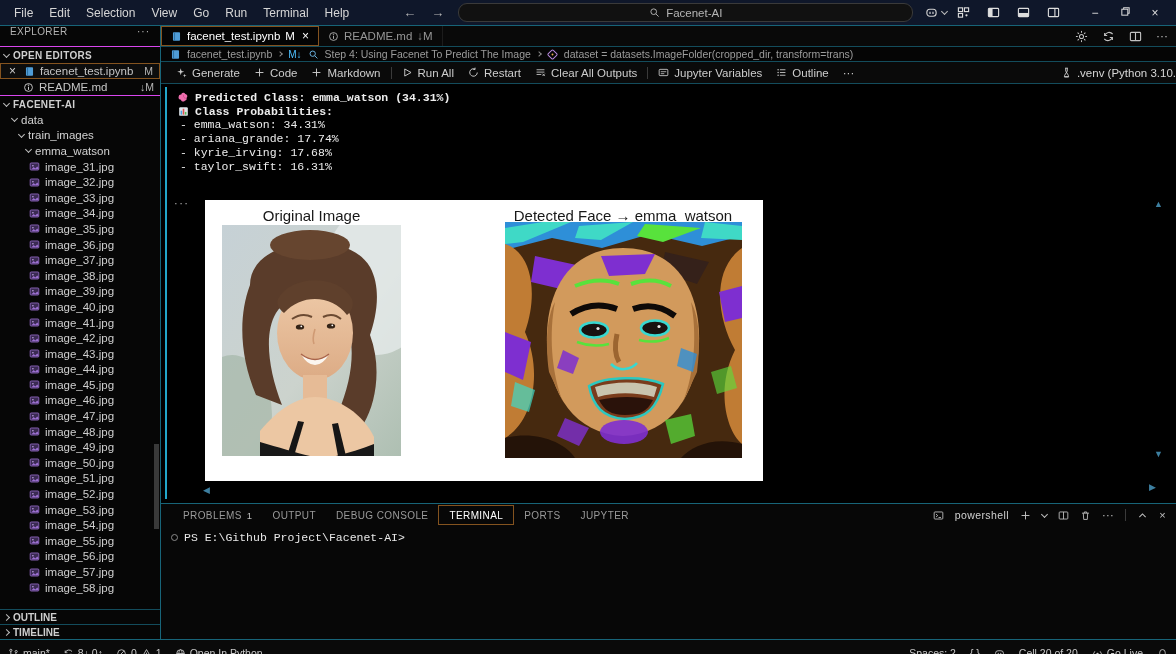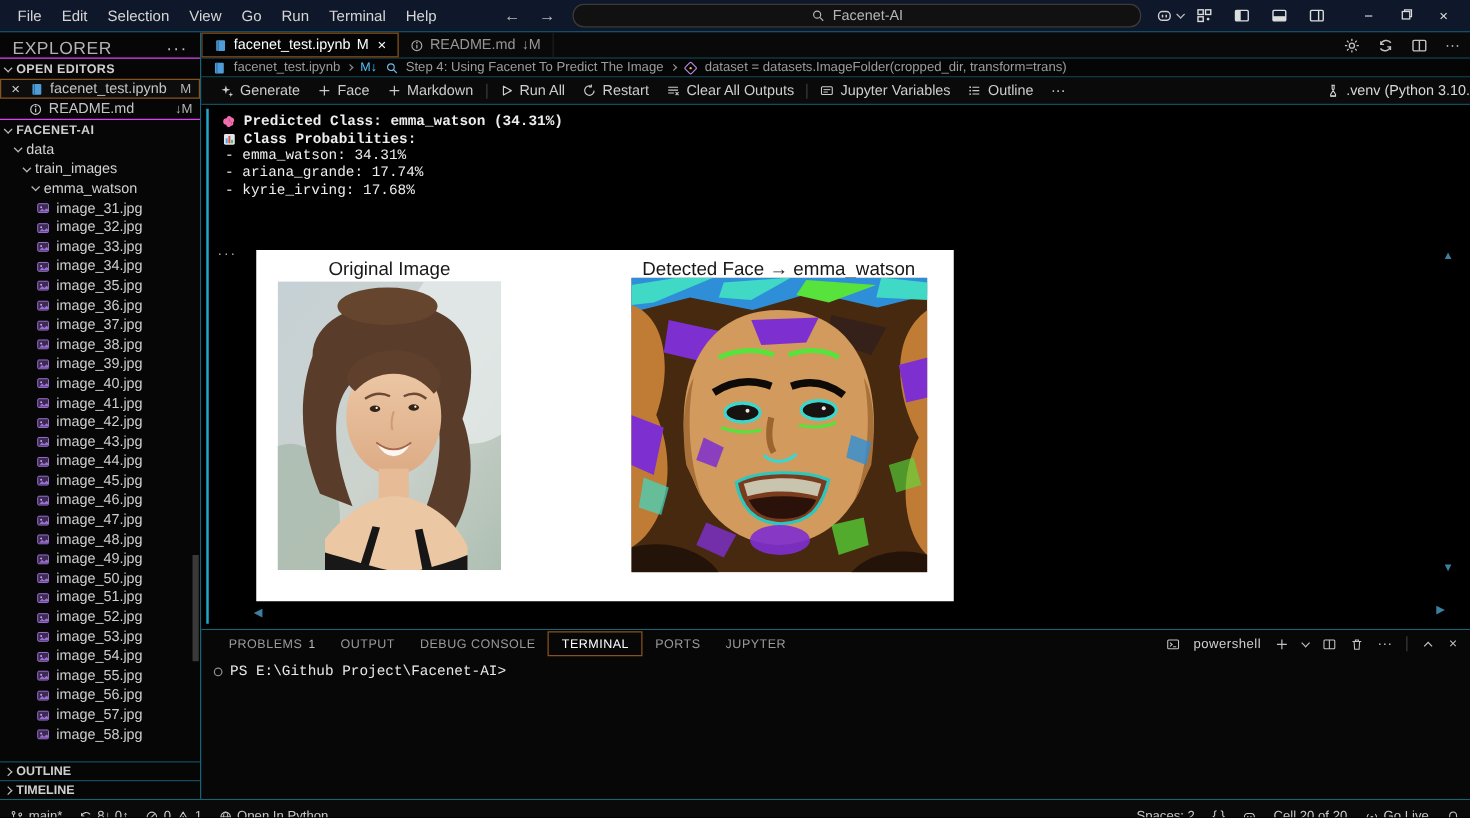--- a/index.html
+++ b/index.html
@@ -29,22 +29,22 @@
   .layout-icons { margin-left:auto; display:flex; gap:17px; margin-right:20px; color:#ddd; }
   .win-btns { display:flex; gap:0; }
   .win-btn { width:30px; text-align:center; color:#ddd; font-size:12px; }
 
   
   .body-row { display:flex; height:613px; }
 
   
   .sidebar { width:161px; background:#060606; border-right:1px solid #176478;
     display:flex; flex-direction:column; font-size:11.5px; color:#c5c5c5; position:relative; }
-  .explorer-head { height:20px; display:flex; align-items:flex-end; padding:0 10px;
-    color:#b3b3b3; font-size:14px; letter-spacing:.4px; }
+  .explorer-head { height:20px; display:flex; align-items:flex-start; padding:0 10px;
+    color:#b3b3b3; font-size:10px; letter-spacing:.4px; }
   .explorer-head .kebab { margin-left:auto; letter-spacing:1px; color:#bbb; }
   .section-head { height:17px; display:flex; align-items:center; gap:4px; padding:0 4px;
     font-weight:bold; font-size:10px; letter-spacing:.3px; color:#cfcfcf; border-top:1px solid #d946ef; }
   .oe-row { height:16px; display:flex; align-items:center; gap:5px; padding:0 6px 0 8px; }
   .oe-row.active { border:1px solid #84531f; background:#0d0d0d; }
   .oe-close { color:#cfcfcf; font-size:12px; width:10px; }
   .badge { margin-left:auto; color:#b5b5b5; font-size:10.5px; }
   .tree-row { height:15.6px; display:flex; align-items:center; gap:4px; color:#d2d2d2; }
   .file-row { height:15.6px; display:flex; align-items:center; gap:5px; padding-left:29px; color:#cfcfcf; }
   .files { flex:1; overflow:hidden; }
@@ -567,21 +567,21 @@
               <path d="M6 1.5l1 3.5 3.5 1-3.5 1-1 3.5-1-3.5L1.5 6l3.5-1z" fill="#cdcdcd"></path>
               <path d="M11 8.5l.6 1.9 1.9.6-1.9.6-.6 1.9-.6-1.9-1.9-.6 1.9-.6z" fill="#cdcdcd"></path>
             </svg>
           <span>Generate</span>
         </div>
         <div class="tb-btn">
           <svg class="ic-s" viewBox="0 0 14 14">
               <line x1="7" y1="2" x2="7" y2="12" stroke="#cdcdcd" stroke-width="1.2"></line>
               <line x1="2" y1="7" x2="12" y2="7" stroke="#cdcdcd" stroke-width="1.2"></line>
             </svg>
-          <span>Face</span>
+          <span>Code</span>
         </div>
         <div class="tb-btn">
           <svg class="ic-s" viewBox="0 0 14 14">
               <line x1="7" y1="2" x2="7" y2="12" stroke="#cdcdcd" stroke-width="1.2"></line>
               <line x1="2" y1="7" x2="12" y2="7" stroke="#cdcdcd" stroke-width="1.2"></line>
             </svg>
           <span>Markdown</span>
         </div>
         <div class="tb-sep"></div>
         <div class="tb-btn">
@@ -663,20 +663,21 @@
             <span class="txt">Class Probabilities:</span>
           </div>
           <div>
 
               <div class="prob-line">- emma_watson: 34.31%</div>
 
               <div class="prob-line">- ariana_grande: 17.74%</div>
 
               <div class="prob-line">- kyrie_irving: 17.68%</div>
 
+              <div class="prob-line">- taylor_swift: 16.31%</div>
 
             </div>
         </div>
         <span class="out-kebab">···</span>
 
         <div class="figure">
           <div class="fig-title left">Original Image</div>
           <div class="fig-title right">Detected Face → emma_watson</div>
 
           <div class="fig-img orig">

